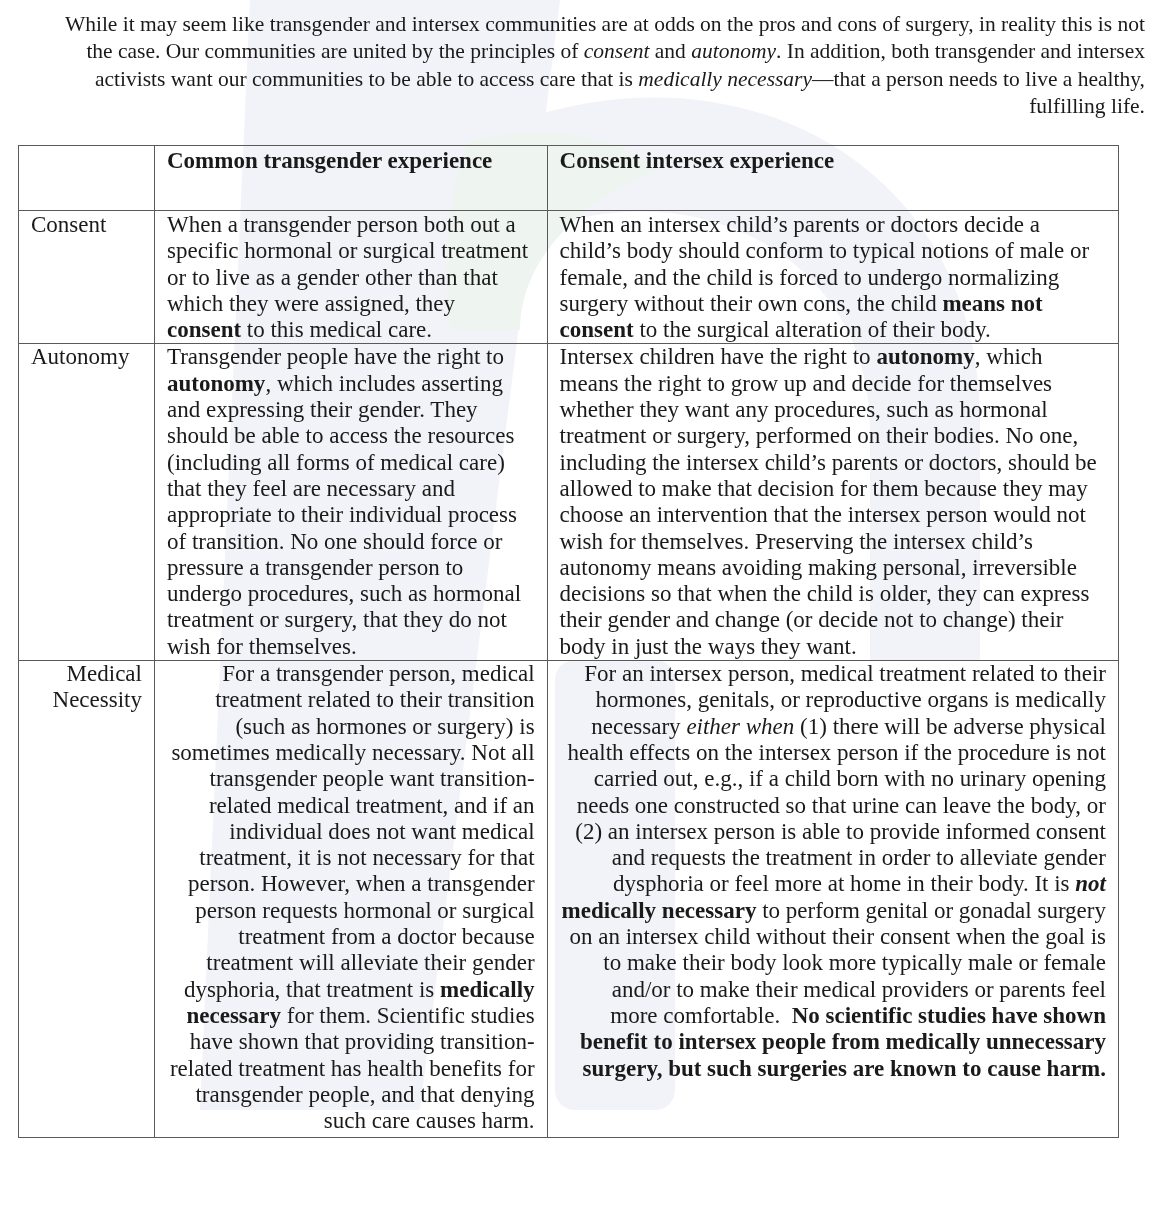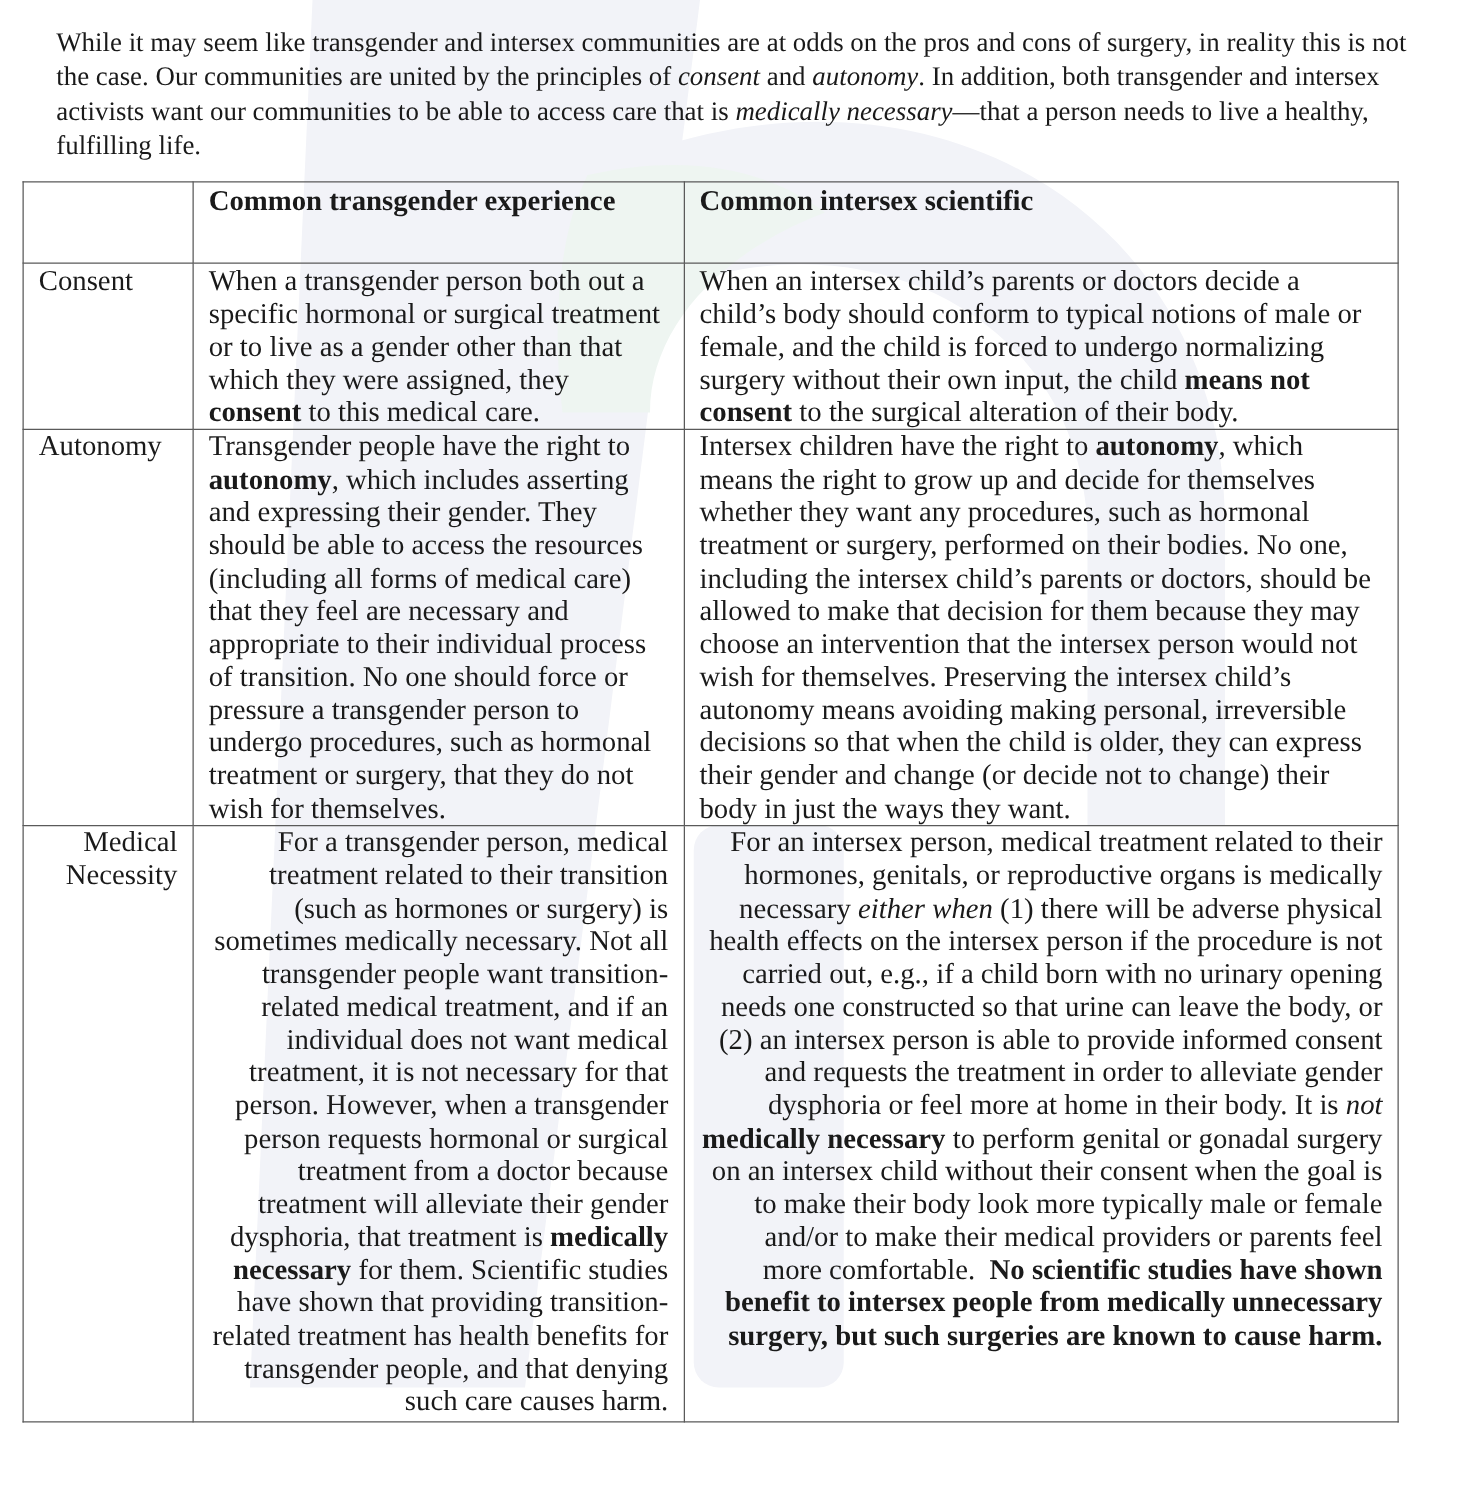--- a/index.html
+++ b/index.html
@@ -27,21 +27,22 @@
       position: relative;
       z-index: 1;
     }
     .intro {
       position: absolute;
       left: 31px;
       top: 7px;
       width: 1110px;
       font-size: 21.5px;
       line-height: 27.3px;
-      margin: 14px;
+      margin: 4px;
+      text-align: right;
     }
     table.compare {
       position: absolute;
       left: 18px;
       top: 145px;
       width: 1101px;
       border-collapse: collapse;
       font-size: 23px;
       line-height: 26.3px;
       padding-left: 10px;
@@ -59,21 +60,21 @@
     }
     col.c0 { width: 136px; }
     col.c1 { width: 393px; }
     col.c2 { width: 572px; }
     .rowlabel { padding-top: 1px; }
     tr.r-consent td { height: 131px; padding-top: 1px; }
     tr.r-autonomy td { height: 315px; }
     tr.r-medical td { height: 476px; text-align: right; }
     .b { font-weight: bold; }
     .i { font-style: italic; }
-    .bi { font-weight: normal; font-style: italic; }
+    .bi { font-weight: bold; font-style: italic; }
   </style>
 </head>
 <body>
 
 <svg class="watermark" viewBox="0 0 1170 1207" xmlns="http://www.w3.org/2000/svg">
   <path d="M250 0 L560 0 L420 1110 L200 1110 Z" fill="#f2f3f8"></path>
   <path d="M520 120 C 760 40, 980 180, 980 420 L 980 660 L 870 660 L 870 430 C 870 260, 700 170, 540 230 Z" fill="#f2f3f8"></path>
   <path d="M470 140 C 560 120, 620 140, 660 170 C 580 200, 520 260, 520 330 L 450 330 C 440 250, 450 180, 470 140 Z" fill="#eef5f1"></path>
   <rect x="555" y="660" width="120" height="450" rx="20" fill="#f2f3f8"></rect>
 </svg>
@@ -84,28 +85,28 @@
   <table class="compare">
     <colgroup>
       <col class="c0">
         <col class="c1">
         <col class="c2">
     </colgroup>
     <thead>
       <tr>
         <th></th>
         <th>Common transgender experience</th>
-        <th>Common intersex scientific</th>
+        <th>Consent intersex experience</th>
       </tr>
     </thead>
     <tbody>
       <tr class="r-consent">
         <td class="rowlabel">Consent</td>
         <td><span>When a transgender person both out a specific hormonal or surgical treatment or to live as a gender other than that which they were assigned, they </span><span class="b">consent</span><span> to this medical care.</span></td>
-        <td><span>When an intersex child’s parents or doctors decide a child’s body should conform to typical notions of male or female, and the child is forced to undergo normalizing surgery without their own input, the child </span><span class="b">means not consent</span><span> to the surgical alteration of their body.</span></td>
+        <td><span>When an intersex child’s parents or doctors decide a child’s body should conform to typical notions of male or female, and the child is forced to undergo normalizing surgery without their own cons, the child </span><span class="b">means not consent</span><span> to the surgical alteration of their body.</span></td>
       </tr>
       <tr class="r-autonomy">
         <td class="rowlabel">Autonomy</td>
         <td><span>Transgender people have the right to </span><span class="b">autonomy</span><span>, which includes asserting and expressing their gender. They should be able to access the resources (including all forms of medical care) that they feel are necessary and appropriate to their individual process of transition. No one should force or pressure a transgender person to undergo procedures, such as hormonal treatment or surgery, that they do not wish for themselves.</span></td>
         <td><span>Intersex children have the right to </span><span class="b">autonomy</span><span>, which means the right to grow up and decide for themselves whether they want any procedures, such as hormonal treatment or surgery, performed on their bodies. No one, including the intersex child’s parents or doctors, should be allowed to make that decision for them because they may choose an intervention that the intersex person would not wish for themselves. Preserving the intersex child’s autonomy means avoiding making personal, irreversible decisions so that when the child is older, they can express their gender and change (or decide not to change) their body in just the ways they want.</span></td>
       </tr>
       <tr class="r-medical">
         <td class="rowlabel">Medical Necessity</td>
         <td><span>For a transgender person, medical treatment related to their transition (such as hormones or surgery) is sometimes medically necessary. Not all transgender people want transition-related medical treatment, and if an individual does not want medical treatment, it is not necessary for that person. However, when a transgender person requests hormonal or surgical treatment from a doctor because treatment will alleviate their gender dysphoria, that treatment is </span><span class="b">medically necessary</span><span> for them. Scientific studies have shown that providing transition-related treatment has health benefits for transgender people, and that denying such care causes harm.</span></td>
         <td><span>For an intersex person, medical treatment related to their hormones, genitals, or reproductive organs is medically necessary </span><span class="i">either when</span><span> (1) there will be adverse physical health effects on the intersex person if the procedure is not carried out, e.g., if a child born with no urinary opening needs one constructed so that urine can leave the body, or (2) an intersex person is able to provide informed consent and requests the treatment in order to alleviate gender dysphoria or feel more at home in their body. It is </span><span class="bi">not</span><span> </span><span class="b">medically necessary</span><span> to perform genital or gonadal surgery on an intersex child without their consent when the goal is to make their body look more typically male or female and/or to make their medical providers or parents feel more comfortable.&nbsp; </span><span class="b">No scientific studies have shown benefit to intersex people from medically unnecessary surgery, but such surgeries are known to cause harm.</span></td>

